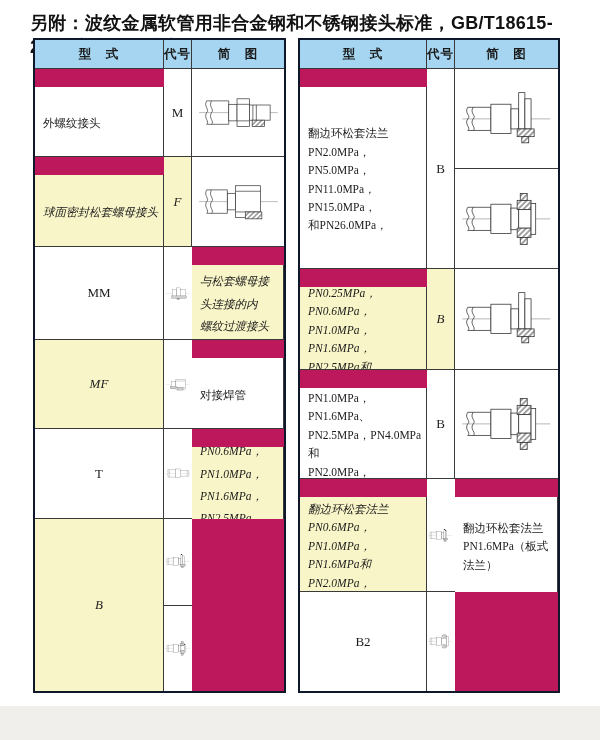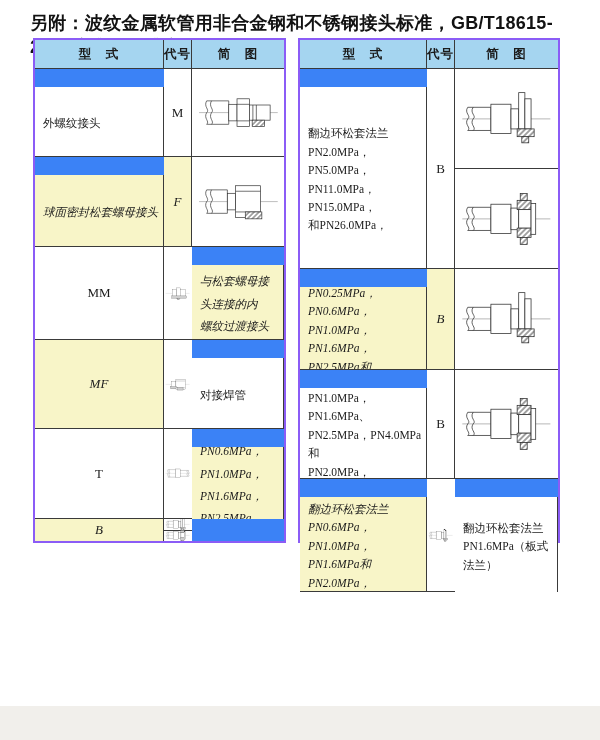--- a/index.html
+++ b/index.html
@@ -9,22 +9,22 @@
     color:#1b1b1b;
   }
   .page{position:relative;width:600px;height:740px;overflow:hidden;background:#ffffff;}
   .bottom-shade{position:absolute;left:0;top:706px;width:600px;height:34px;background:#f1efeb;}
   .title{
     position:absolute;left:30px;top:11px;width:560px;
     font-family:Liberation Sans, sans-serif;
     font-weight:700;font-size:18px;letter-spacing:0.3px;color:#121212;
   }
   .tbl{
-    position:absolute;top:38px;height:505px;box-sizing:border-box;
-    border:2px solid #8b5cf6;background:#3b82f6;display:grid;
+    position:absolute;top:38px;height:655px;box-sizing:border-box;
+    border:2px solid #0f172a;background:#be185d;display:grid;
   }
   #tbl-left{left:33px;width:253px;grid-template-columns:129px 28px 1fr;grid-template-rows:29px 88px 90px 93px 89px 90px 1fr;}
   #tbl-right{left:298px;width:262px;grid-template-columns:127px 28px 1fr;grid-template-rows:29px 200px 101px 109px 113px 1fr;}
   .c{border-right:1px solid #3a3a3a;border-bottom:1px solid #3a3a3a;box-sizing:border-box;overflow:hidden;background:#fff;}
   .c.lc{border-right:none;}
   .c.lr{border-bottom:none;}
   .hd{background:#a5d5f0;display:flex;align-items:center;justify-content:center;
       font-weight:700;font-size:12.5px;letter-spacing:1px;}
   .t{display:flex;align-items:center;padding:4px 3px 0 8px;font-size:11.5px;white-space:pre-line;margin-top:18px;}
   #tbl-left .t{line-height:1.95;}
@@ -373,20 +373,21 @@
               <rect x="83" y="18" width="7" height="35"></rect>
               <rect x="73" y="53" width="20" height="9" fill="url(#hp11)"></rect>
               <rect x="77" y="62" width="9" height="7" fill="url(#hp11)"></rect>
             </g>
           </svg>
         </div>
     </div>
 
     <div class="c t lr">翻边环松套法兰
 PN1.6MPa（板式法兰）</div>
+    <div class="c k lr">B2</div>
     <div class="c d lc lr">
       <div class="dh">
           <svg viewBox="0 0 120 80" xmlns="http://www.w3.org/2000/svg">
             <defs>
               <pattern id="hp12" width="5" height="5" patternUnits="userSpaceOnUse" patternTransform="rotate(45)">
                 <rect width="5" height="5" fill="#fff" stroke="none"></rect>
                 <line x1="2.5" y1="0" x2="2.5" y2="5" stroke="#555" stroke-width="1.4"></line>
               </pattern>
             </defs>
             <g fill="#fff" stroke="#333" stroke-width="1">

